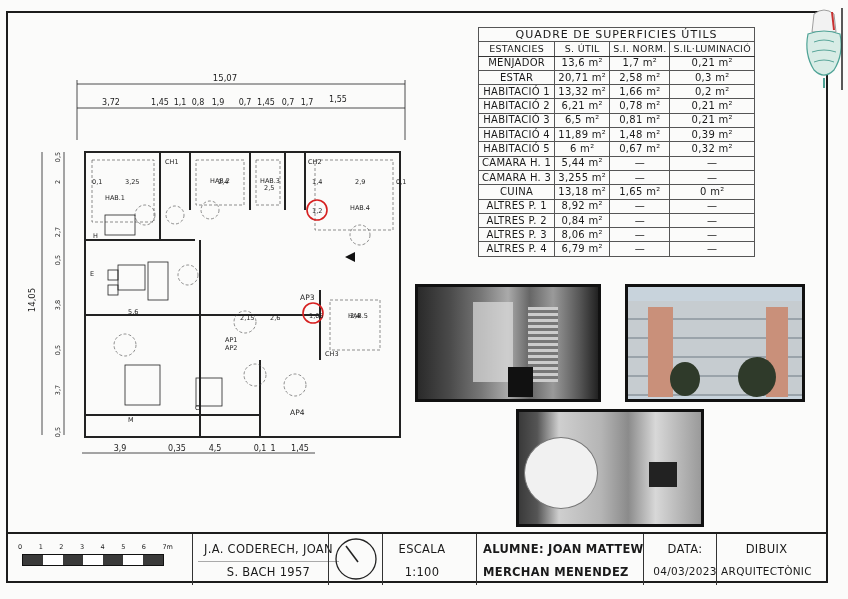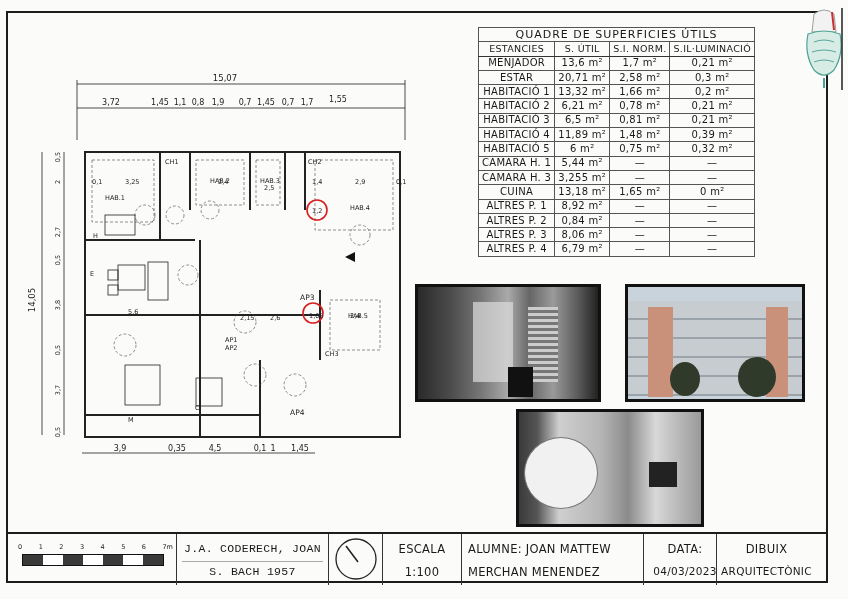--- a/index.html
+++ b/index.html
@@ -85,21 +85,21 @@
       </tr>
     <tr>
         <td class="name">HABITACIÓ 4</td>
         <td class="c">11,89 m²</td>
         <td class="c">1,48 m²</td>
         <td class="c">0,39 m²</td>
       </tr>
     <tr>
         <td class="name">HABITACIÓ 5</td>
         <td class="c">6 m²</td>
-        <td class="c">0,75 m²</td>
+        <td class="c">0,67 m²</td>
         <td class="c">0,32 m²</td>
       </tr>
     <tr>
         <td class="name">CAMARA H. 1</td>
         <td class="c">5,44 m²</td>
         <td class="c">—</td>
         <td class="c">—</td>
       </tr>
     <tr>
         <td class="name">CAMARA H. 3</td>
@@ -291,36 +291,36 @@
       <span>1</span>
       <span>2</span>
       <span>3</span>
       <span>4</span>
       <span>5</span>
       <span>6</span>
       <span>7m</span>
     </div>
     <div style="position:absolute;left:16px;top:20px;width:140px;height:10px;border:1px solid #111;background:linear-gradient(90deg,#3a3a3a 0 20px,#fff 20px 40px,#3a3a3a 40px 60px,#fff 60px 80px,#3a3a3a 80px 100px,#fff 100px 120px,#3a3a3a 120px 140px);"></div>
   </div>
-  <div class="tb-cell hand" style="left:170px;width:152px;font-family:Liberation Mono, monospace;">
+  <div class="tb-cell hand" style="left:186px;width:152px;">
     <div class="tb-line" style="top:8px;">J.A. CODERECH, JOAN</div>
     <div class="tb-line" style="top:31px;">S. BACH 1957</div>
     <div style="position:absolute;left:5px;right:5px;top:27px;border-top:1px solid #aaa;"></div>
   </div>
   <div class="tb-cell" style="left:322px;width:54px;">
     <svg width="54" height="51">
       <circle cx="27" cy="25" r="20" fill="none" stroke="#222" stroke-width="1.3"></circle>
       <line x1="17" y1="12" x2="29" y2="28" stroke="#222" stroke-width="1.5"></line>
     </svg>
   </div>
   <div class="tb-cell hand" style="left:376px;width:79px;">
     <div class="tb-line" style="top:8px;text-align:center;">ESCALA</div>
     <div class="tb-line" style="top:31px;">1:100</div>
   </div>
-  <div class="tb-cell hand" style="left:455px;width:172px;">
+  <div class="tb-cell hand" style="left:470px;width:172px;font-weight:bold;">
     <div class="tb-line" style="top:8px;left:6px;text-align:left;">ALUMNE: JOAN MATTEW</div>
     <div class="tb-line" style="top:31px;left:6px;text-align:left;">MERCHAN MENENDEZ</div>
   </div>
   <div class="tb-cell hand" style="left:627px;width:83px;margin-left:10px;">
     <div class="tb-line" style="top:8px;">DATA:</div>
     <div class="tb-line" style="top:31px;font-size:10.5px;">04/03/2023</div>
   </div>
   <div class="tb-cell hand" style="left:710px;width:100px;">
     <div class="tb-line" style="top:8px;">DIBUIX</div>
     <div class="tb-line" style="top:31px;font-size:10.5px;">ARQUITECTÒNIC</div>

